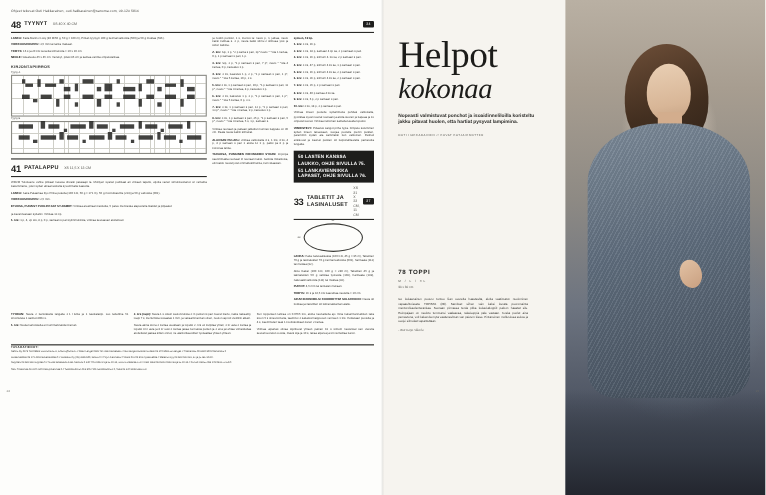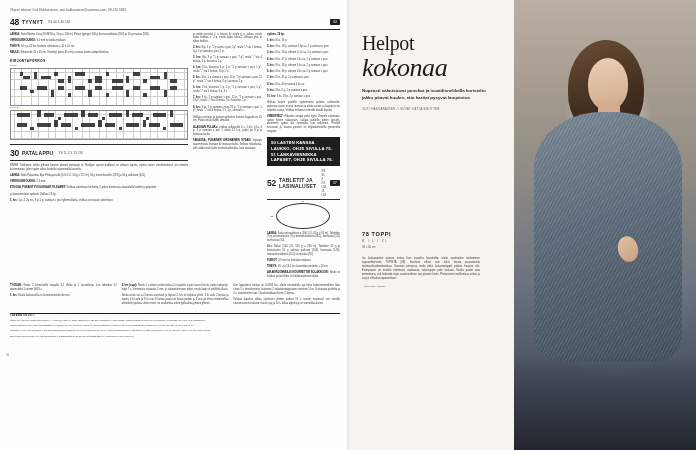--- a/index.html
+++ b/index.html
@@ -221,21 +221,21 @@
   }
 
   .rp-inner {
     position: absolute;
     left: 0; top: 0;
     width: 166px; height: 450px;
     padding: 34px 12px 8px 14px;
   }
   .title-serif {
     font-family: "Liberation Serif", serif;
-    font-size: 20px;
+    font-size: 34px;
     line-height: .98;
     color: #1c1c1a;
     letter-spacing: -.4px;
   }
   .title-serif.second {
     font-style: italic;
     font-size: 26px;
     margin-top: 1px;
   }
   .deck {
@@ -402,21 +402,21 @@
             <div class="gr-fill" style="left:132.6px;top:13.6px;width:3.4px;height:6.8px"></div>
             <div class="gr-fill" style="left:139.4px;top:17px;width:10.2px;height:3.4px"></div>
             <div class="gr-fill" style="left:153px;top:20.4px;width:3.4px;height:3.4px"></div>
             <div class="gr-fill" style="left:159.8px;top:17px;width:13.6px;height:3.4px"></div>
           </div>
         </div>
 
         <div class="box-rule"></div>
 
         <div class="sec-head">
-          <span class="sec-num">30</span>
+          <span class="sec-num">41</span>
           <span class="sec-title">PATALAPPU</span>
           <span class="sec-sub">XS 11,5 X 13 CM</span>
         </div>
         <div class="body-txt">
           <div class="para"><span>WERM Tulokeene vehke pitkaan kavesa dirvaisi pataiaapi la. Molityen syanet pudikaat ari virkaan taputis, etjotta varien simukkeoitanut on rameitta kasummaine, jolen sydan alkaa keskelta syvemmalla kaaretta.</span></div>
           <div class="para"><span class="lbl">LANKA:</span>
             <span>Saka Palaamaa Byo Pinka-pusulla (100 CO, 50 g = 171 m), 50 g monivitsaivitte (219) ja 50 g valkoista (001).</span></div>
           <div class="para"><span class="lbl">VIRKKUUSKOUKKU:</span>
             <span>2,5 mm.</span></div>
           <div class="para"><span class="lbl">ETUOSA, PUNAIST PUOLIKKAAT SY-DAMET:</span>
@@ -479,21 +479,21 @@
           <div class="para"><span class="lbl">VIIMEISTELY:</span>
             <span>Pidaetus sangot priha tyyta. Ompele sulummen sydan kireen takaosaan, suojaa puolelle pienin puisten, paremmin sydan ala sammaksi kun valkoinen. Pesheli ensisovat ja kaunat puisten sit kelpoilahteelella pameretta tungatta.</span></div>
         </div>
 
         <div class="banner">
           <div>50 LASTEN KANSSA LAUKKO, OHJE SIVULLA 75.</div>
           <div>51 LANKAVIENNIKKA LAPASET, OHJE SIVULLA 76.</div>
         </div>
 
         <div class="sec-head">
-          <span class="sec-num">52</span>
+          <span class="sec-num">33</span>
           <span class="sec-title">TABLETIT JA LASINALUSET</span>
           <span class="sec-sub">XS 31 X 23 CM, 11 CM</span>
           <span class="badge">37</span>
         </div>
 
         <div class="oval">
           <span class="cap" style="left:-7px;top:11px;">23</span>
           <span class="cap" style="left:24px;top:-4px;">31</span>
         </div>
 

